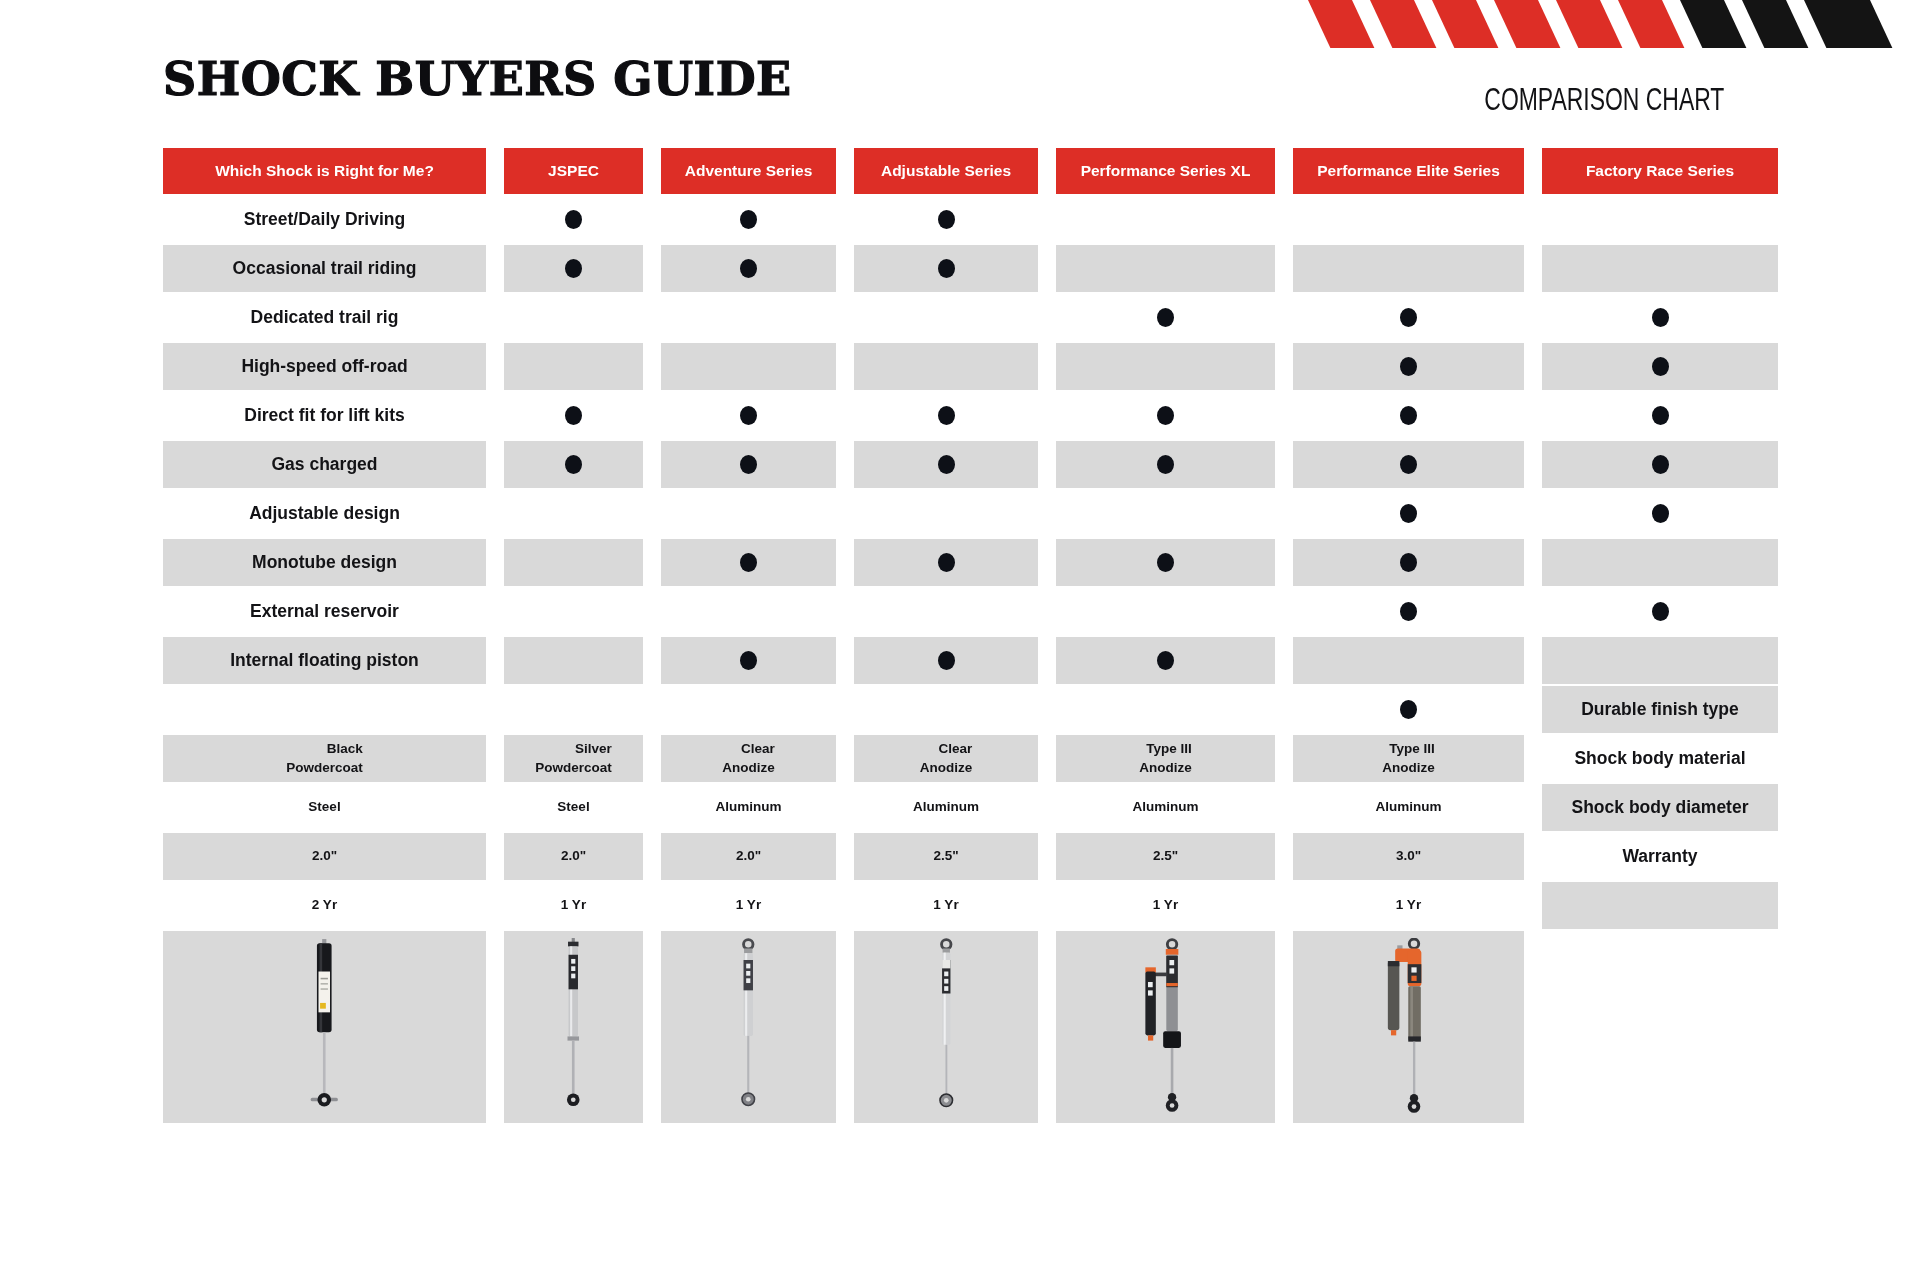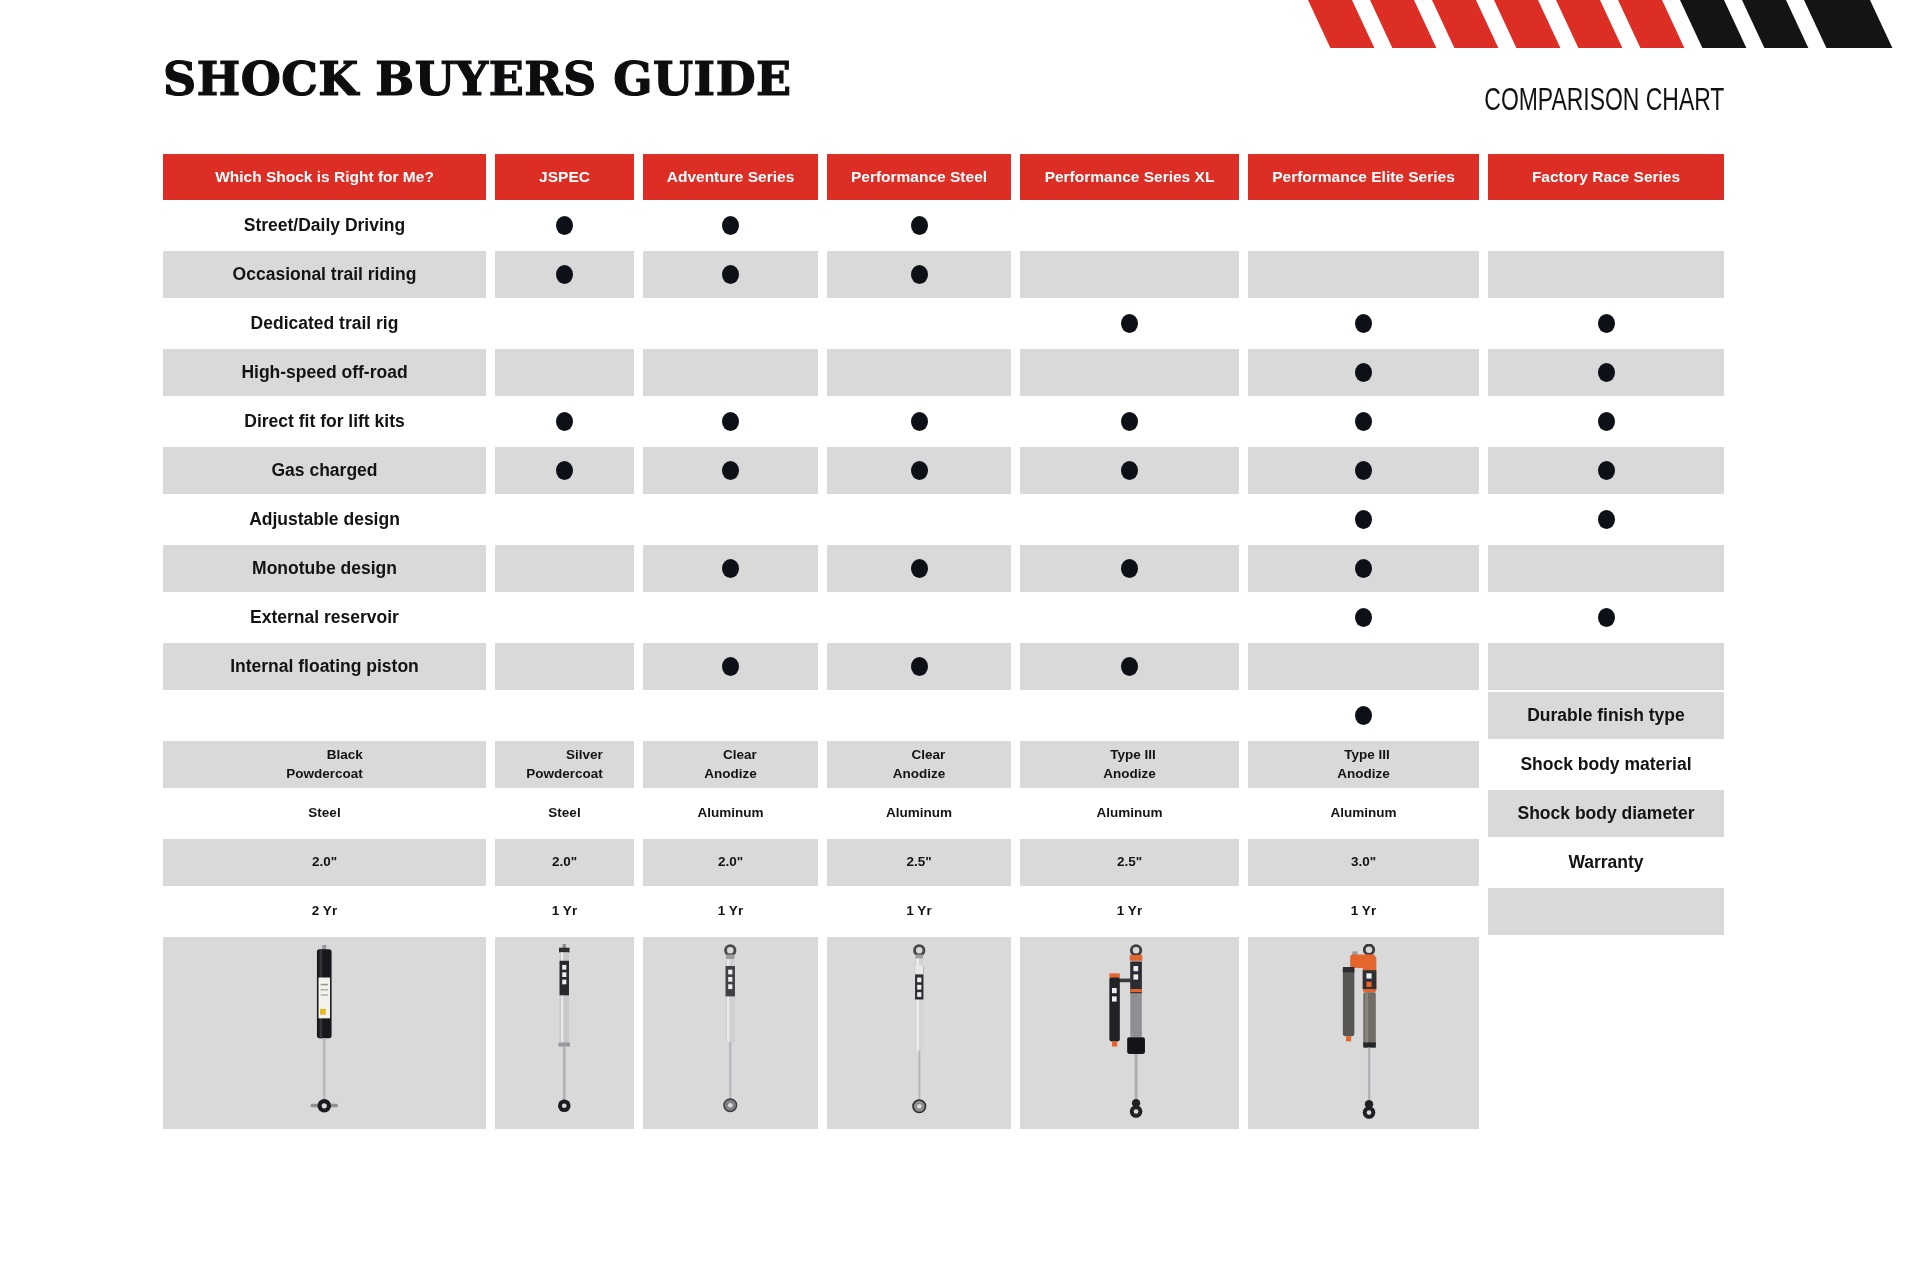--- a/index.html
+++ b/index.html
@@ -26,25 +26,25 @@
     font-weight:bold;font-size:46px;letter-spacing:.5px;color:#0d0d10;
     -webkit-text-stroke:1.2px #0d0d10;
   }
   .subtitle{
     position:absolute;top:82px;right:196px;
     font-size:31px;color:#121215;letter-spacing:0;
     transform:scaleX(.74);transform-origin:100% 50%;white-space:nowrap;
   }
   
   .table{
-    position:absolute;left:163px;top:154px;
+    position:absolute;left:163px;top:148px;
     display:grid;
     grid-template-columns:323px 139px 175px 184px 219px 231px 236px;
     grid-template-rows:46px repeat(15,47px) 192px;
-    gap:2px 9px;
+    gap:2px 18px;
   }
   .hdr{
     background:var(--red);color:#fff;display:flex;align-items:center;justify-content:center;
     font-weight:bold;font-size:15.5px;text-align:center;line-height:1.1;
   }
   .lbl{
     display:flex;align-items:center;justify-content:center;text-align:left;
     font-weight:bold;font-size:17.5px;color:var(--ink);
   }
   .cell{display:flex;align-items:center;justify-content:center;}
@@ -74,21 +74,21 @@
       <div class="stripe black wide"></div>
     </div>
 
   <div class="page-title">SHOCK BUYERS GUIDE</div>
   <div class="subtitle">COMPARISON CHART</div>
 
   <div class="table">
       <div class="hdr">Which Shock is Right for Me?</div>
       <div class="hdr">JSPEC</div>
       <div class="hdr">Adventure Series</div>
-      <div class="hdr">Performance Steel</div>
+      <div class="hdr">Adjustable Series</div>
       <div class="hdr">Performance Series XL</div>
       <div class="hdr">Performance Elite Series</div>
       <div class="hdr">Factory Race Series</div>
       <div class="lbl">Street/Daily Driving</div>
       <div class="cell">
         <div class="dot"></div>
       </div>
       <div class="cell">
         <div class="dot"></div>
       </div>

